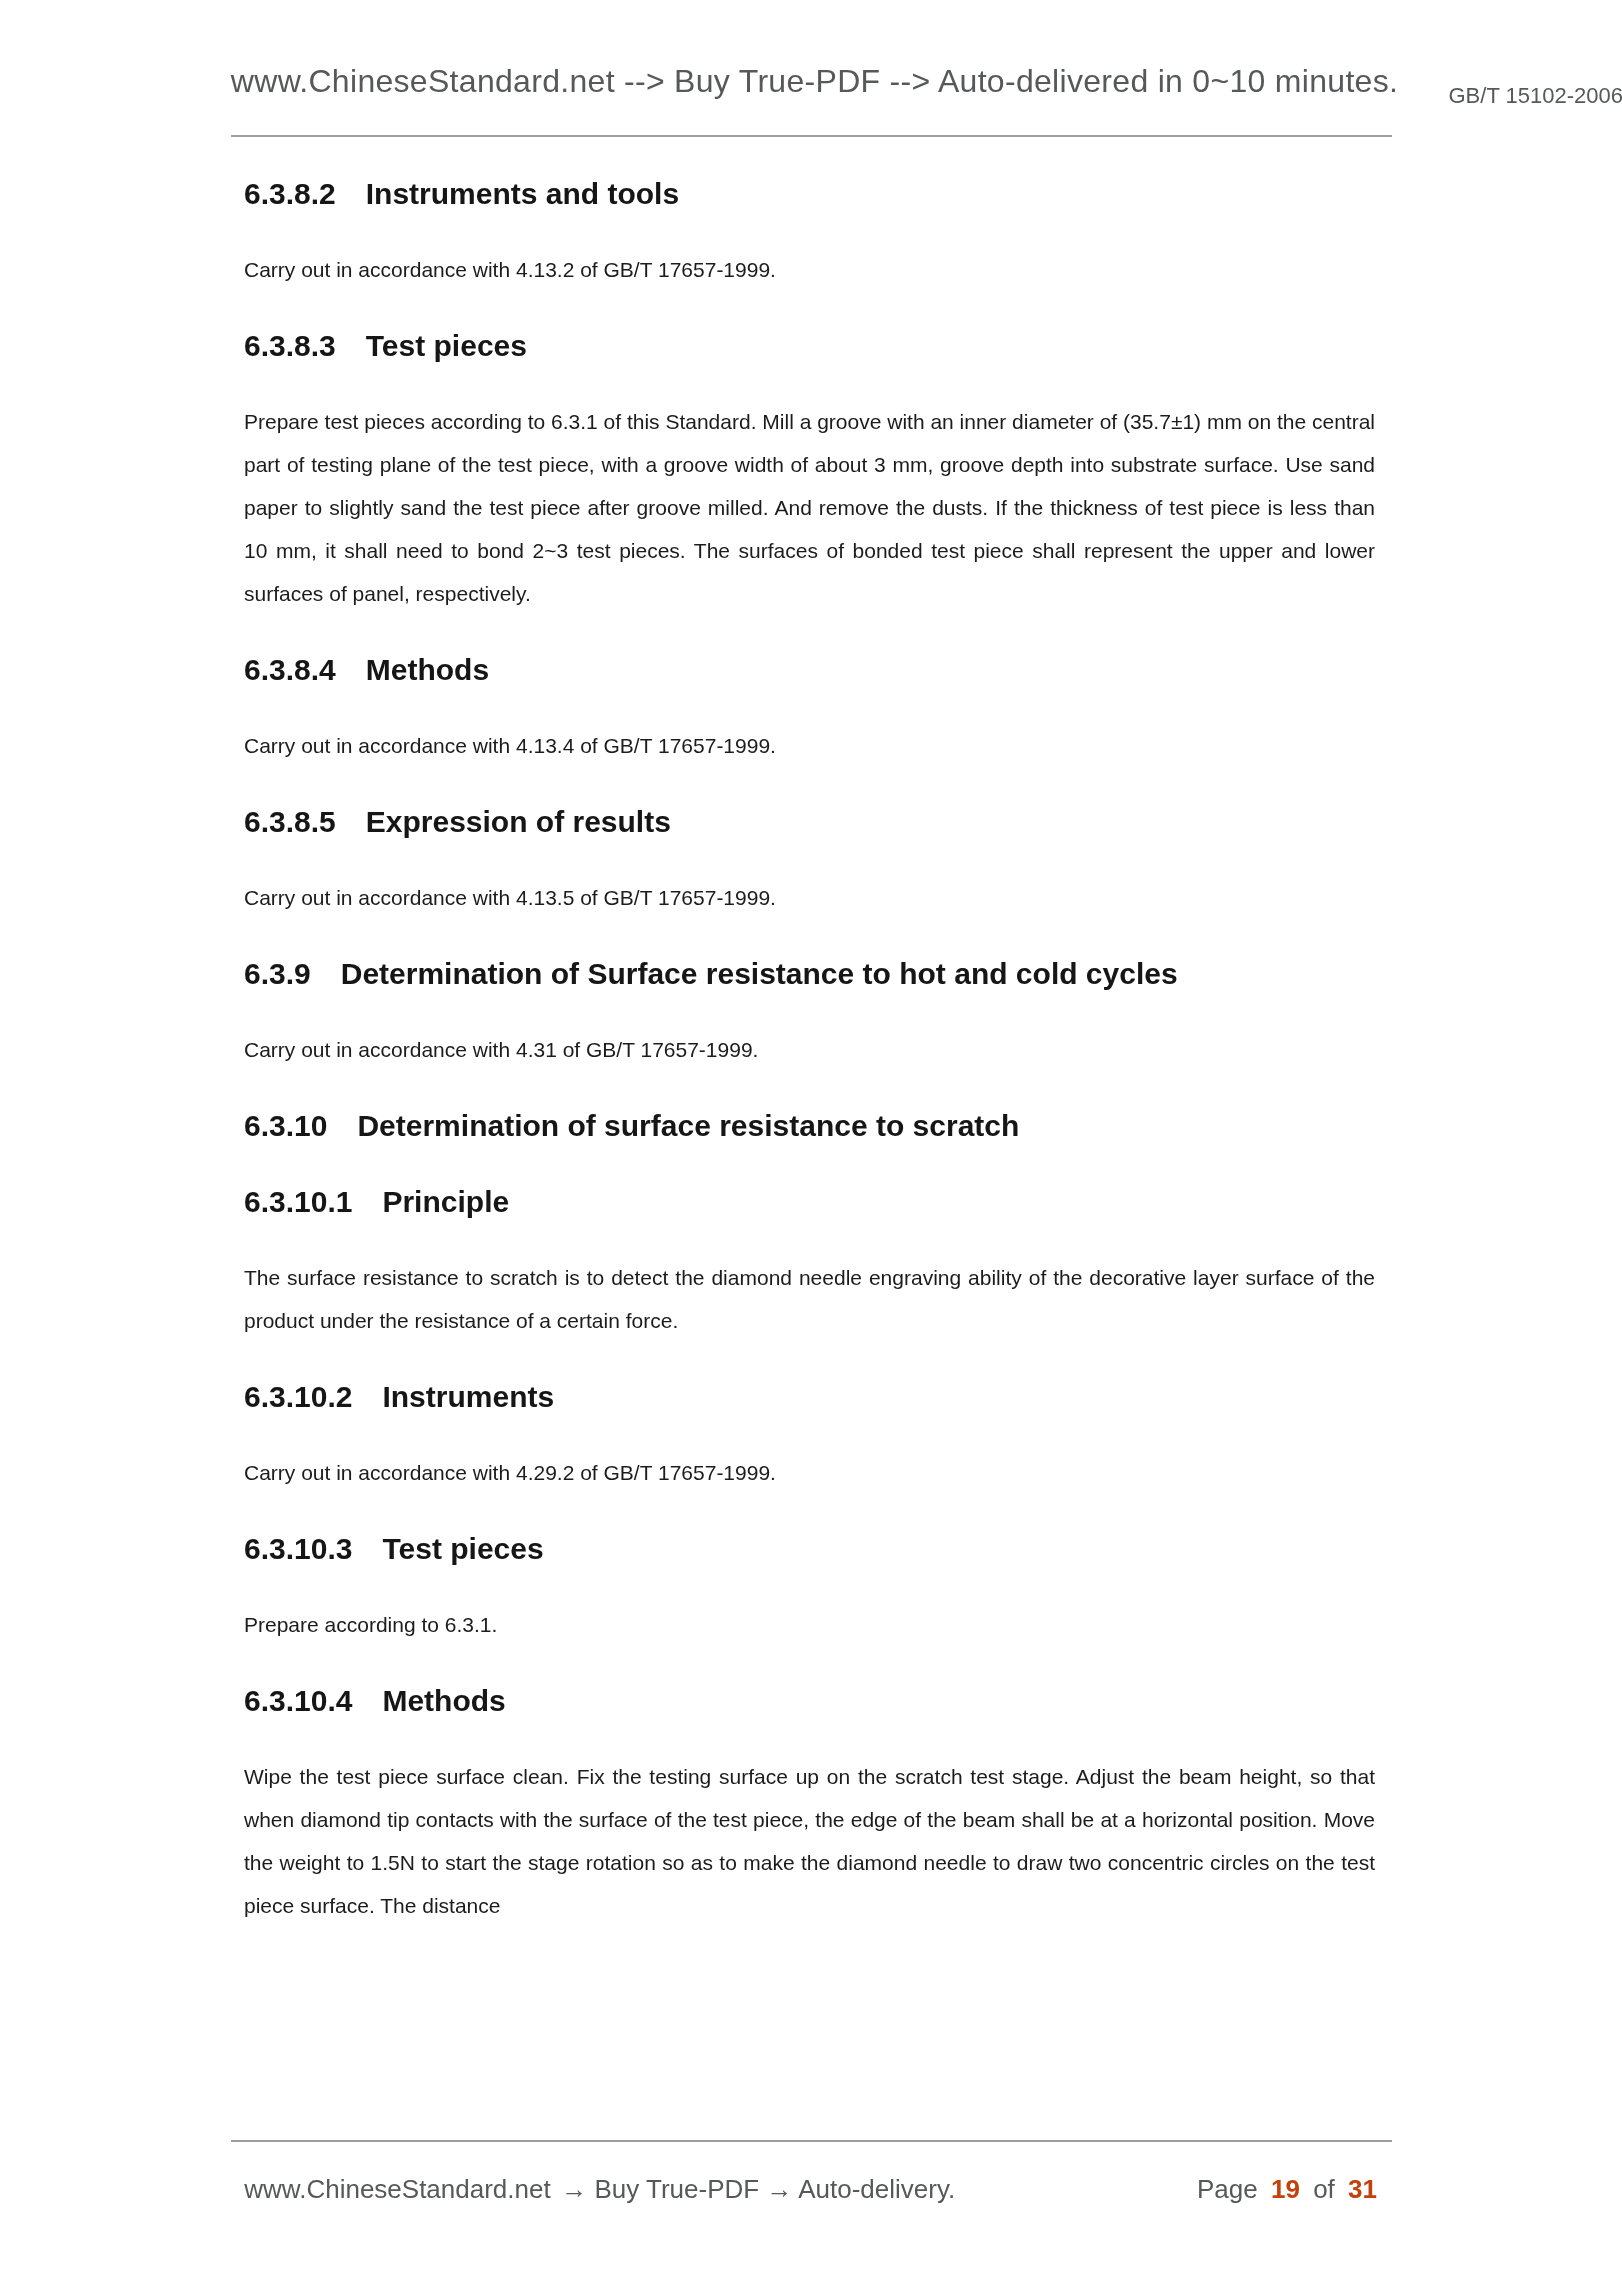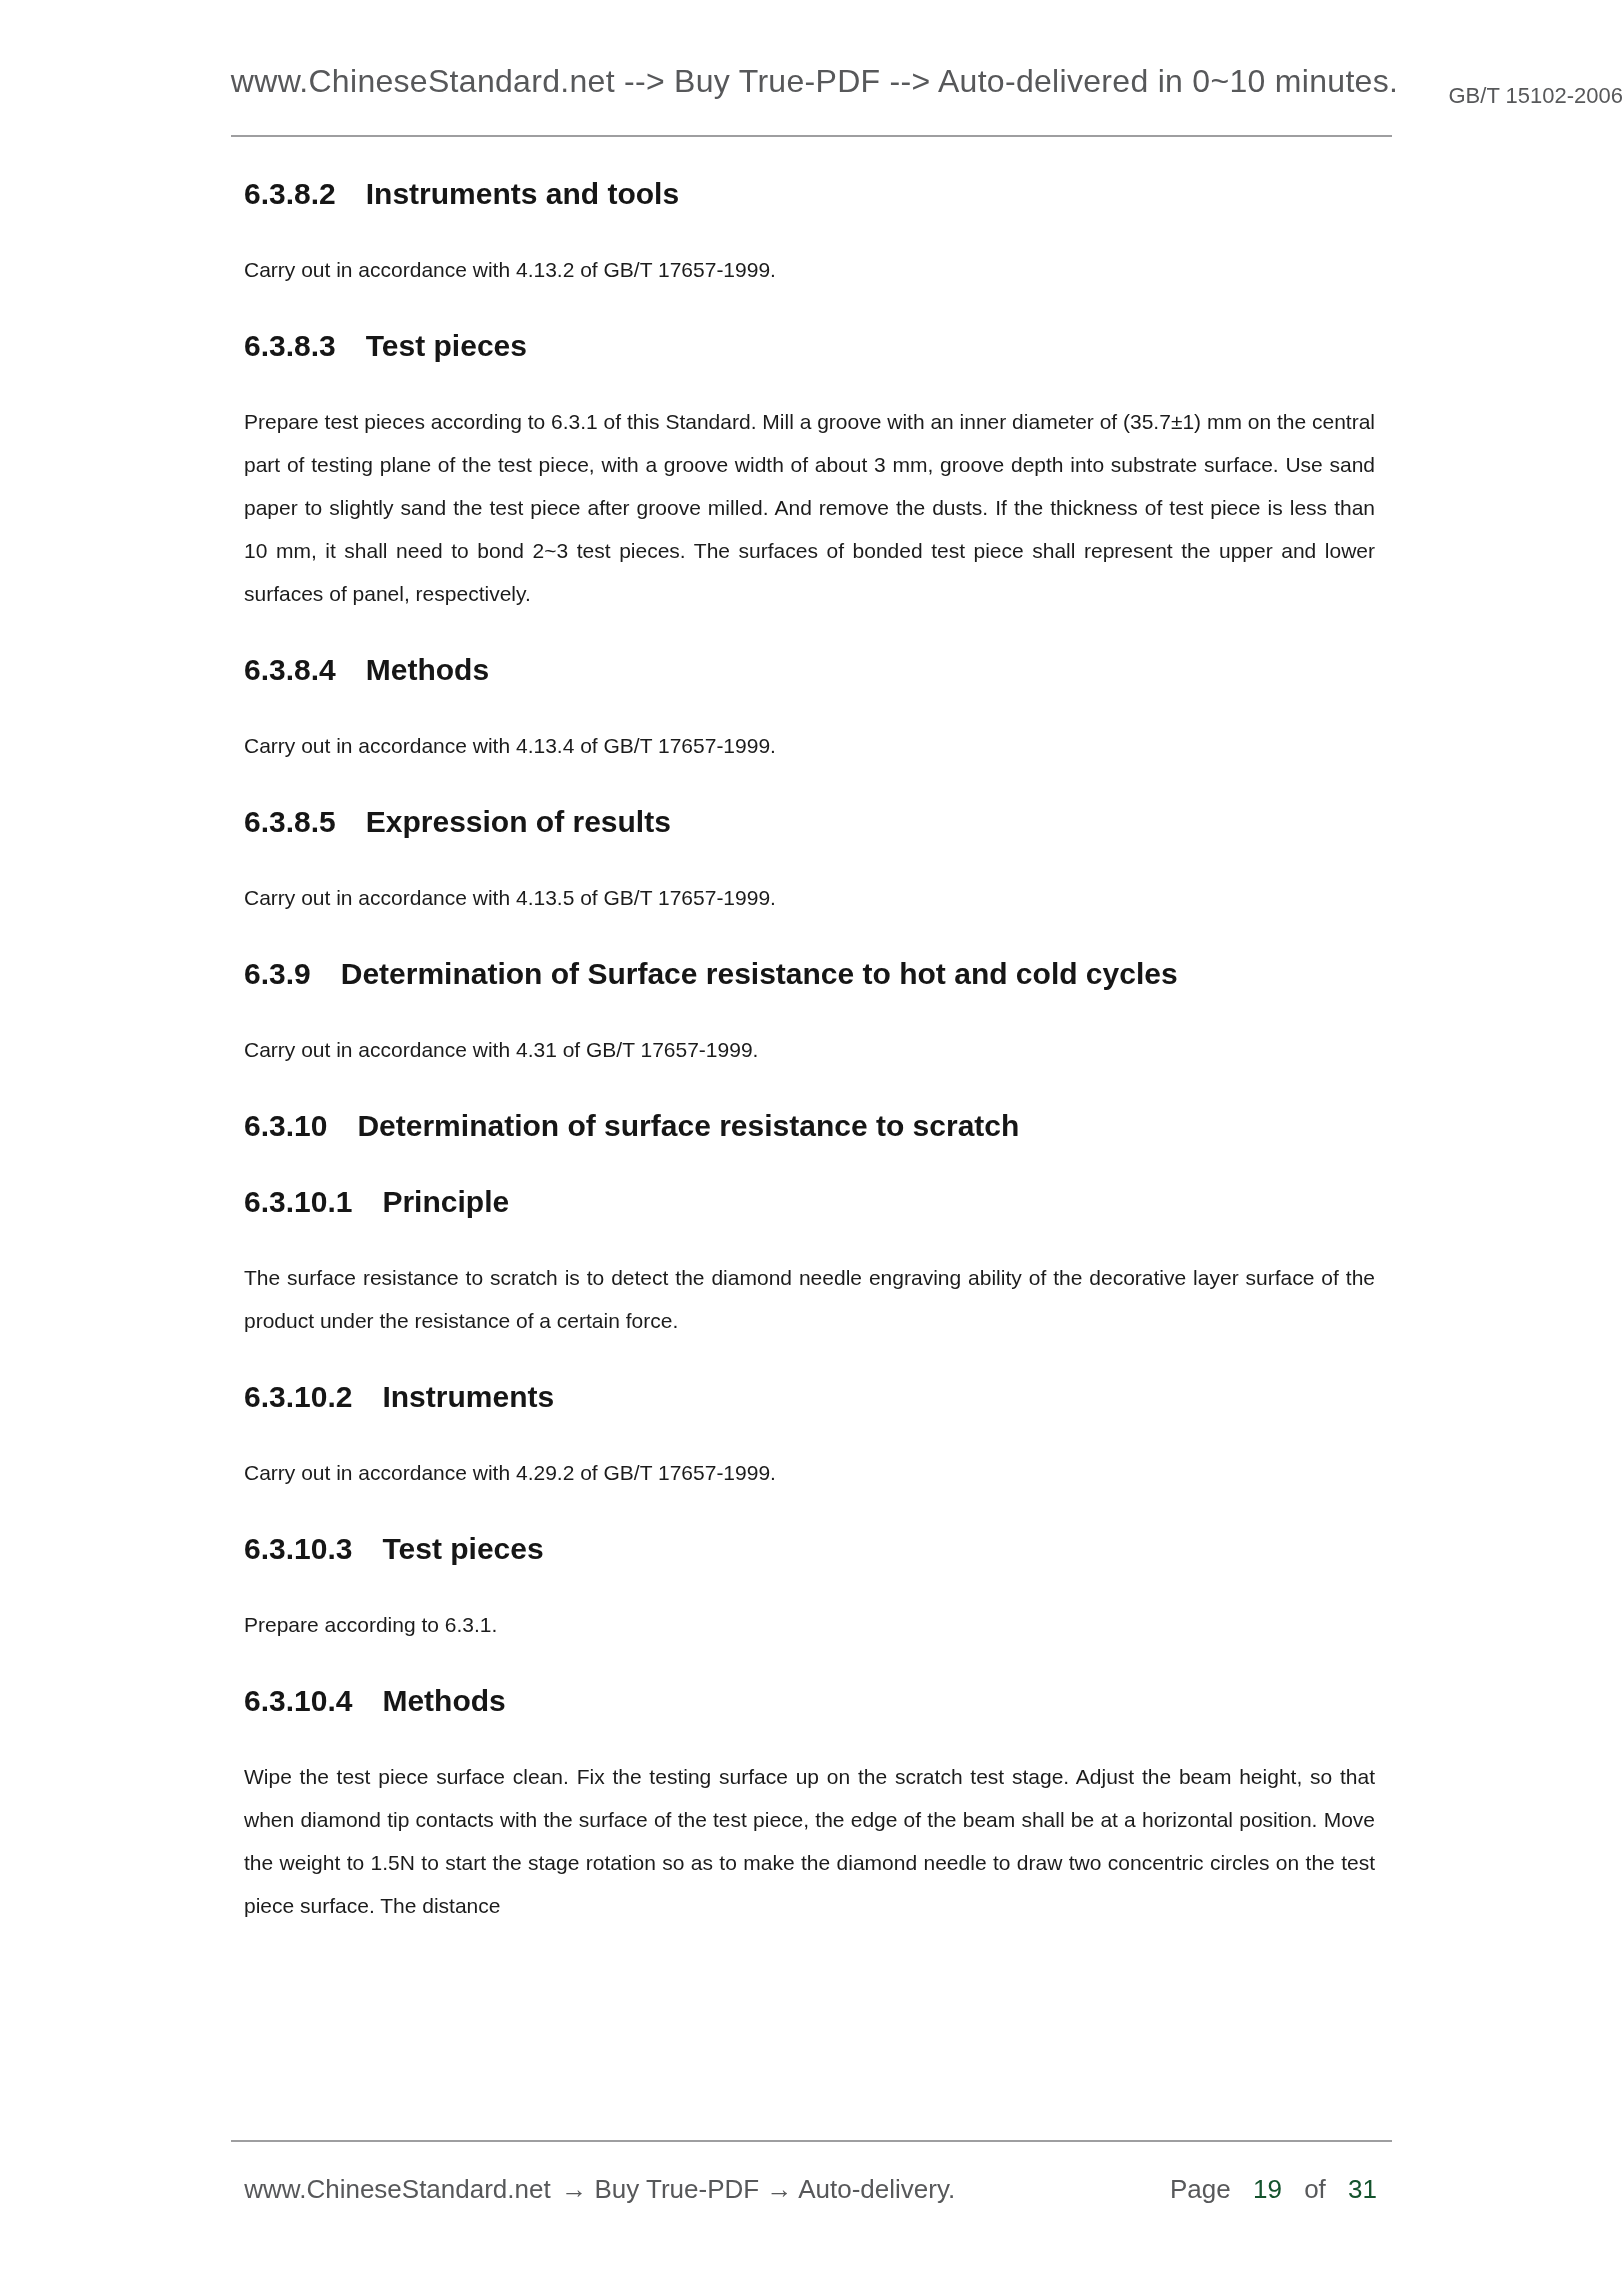--- a/index.html
+++ b/index.html
@@ -92,22 +92,22 @@
   .footer-row {
     display: flex;
     justify-content: space-between;
     align-items: center;
     margin-top: 32px;
     padding: 0 15px 0 13.3px;
     font-size: 26px;
     color: #57585a;
   }
   .footer-left span { margin-right: 3.3px; }
-  .footer-right span { margin-left: 15px; }
-  .footer-right .b { font-weight: normal; color: #14532d; }
+  .footer-right span { margin-left: 6px; }
+  .footer-right .b { font-weight: bold; color: #c2410c; }
   .site-link { cursor: pointer; }
 </style>
 </head>
 <body>
 
 <div class="page">
 
   <header class="page-header">
     <div class="watermark">www.ChineseStandard.net --&gt; Buy True-PDF --&gt; Auto-delivered in 0~10 minutes.</div>
     <div class="doc-number">GB/T 15102-2006</div>

